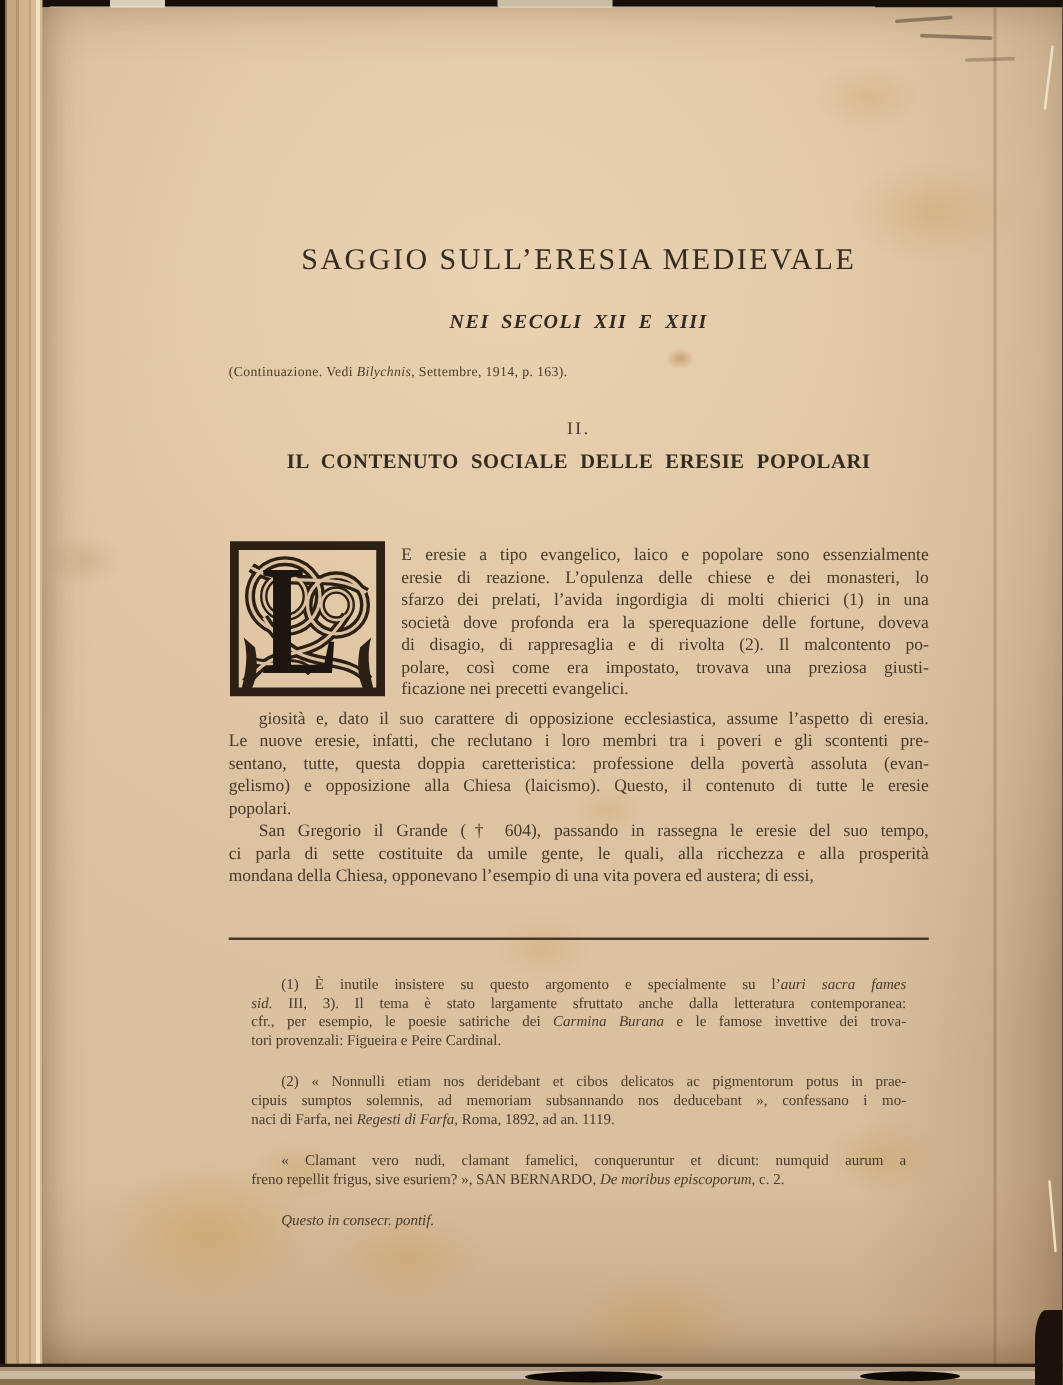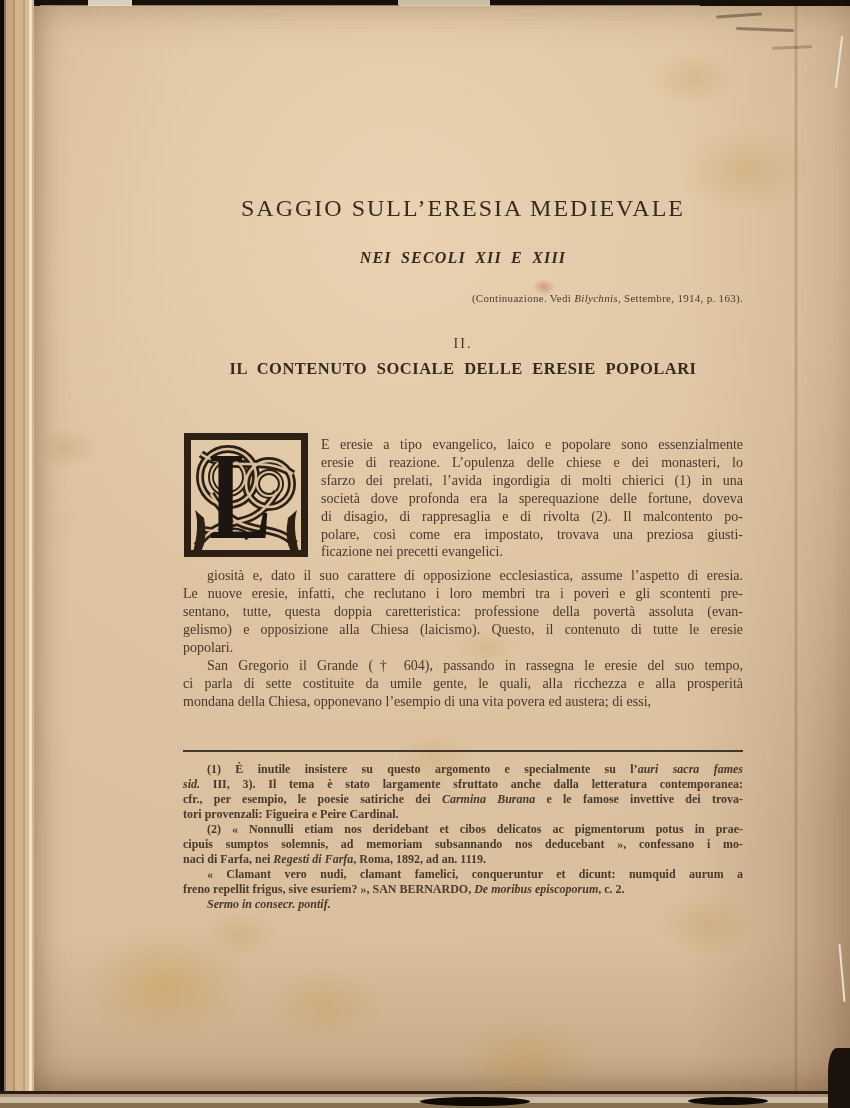--- a/index.html
+++ b/index.html
@@ -56,37 +56,37 @@
   #smudge-a{left:682px;top:8px;width:46px;transform:rotate(-4deg);}
   #smudge-b{left:702px;top:22px;width:58px;transform:rotate(2deg);}
   #smudge-c{left:738px;top:40px;width:40px;transform:rotate(-2deg);opacity:.6;}
 
   
   #content{position:absolute;left:149px;top:0;width:560px;color:#46382a;}
   #content .abs{position:absolute;left:0;width:100%;}
   #title{top:189px;text-align:center;font-size:24px;letter-spacing:2px;color:#352b20;white-space:nowrap;}
   #subtitle{top:243px;text-align:center;font-size:16px;font-weight:bold;letter-spacing:1.2px;
     word-spacing:4px;color:#342a1f;font-style:italic;}
-  #note{top:286px;text-align:right;font-size:11px;letter-spacing:.3px;color:#4a3c2c;}
+  #note{top:286px;text-align:left;font-size:11px;letter-spacing:.3px;color:#4a3c2c;}
   #secnum{top:330px;text-align:center;font-size:14px;letter-spacing:2px;color:#42362a;font-family:Liberation Serif, serif;}
   #sechead{top:353px;text-align:center;font-size:16.5px;font-weight:bold;letter-spacing:.5px;
     word-spacing:5px;color:#342a1f;}
 
   #bodycopy{top:430px;font-size:14px;line-height:17.9px;}
   .para{margin:0;}
   #para-2{margin-top:6px;}
   .line{text-align:justify;text-align-last:justify;white-space:nowrap;}
   .line.last{text-align-last:left;}
   .indent-first .line:first-child{text-indent:24px;}
 
   #dropcap{float:left;width:126px;height:122px;margin:-4px 12px 0 0;}
 
   #footrule{top:744px;left:0;width:97px;border-top:2px solid #453729;}
   #footnotes{top:756px;font-size:12px;line-height:15px;color:#473a2b;}
-  .fn{margin:0;font-weight:bold;}
+  .fn{margin:18px;}
 
   i{font-style:italic;}
 </style>
 </head>
 <body>
 
 <div id="photo">
 
   <div id="edge-left"></div>
   <div id="edge-top-line"></div>
@@ -186,21 +186,21 @@
         <div class="fn indent-first">
             <div class="line">(2) « Nonnulli etiam nos deridebant et cibos delicatos ac pigmentorum potus in prae-</div>
             <div class="line">cipuis sumptos solemnis, ad memoriam subsannando nos deducebant », confessano i mo-</div>
             <div class="line last">naci di Farfa, nei <i>Regesti di Farfa</i>, Roma, 1892, ad an. 1119.</div>
           </div>
         <div class="fn indent-first">
             <div class="line">« Clamant vero nudi, clamant famelici, conqueruntur et dicunt: numquid aurum a</div>
             <div class="line last">freno repellit frigus, sive esuriem? », SAN BERNARDO, <i>De moribus episcoporum</i>, c. 2.</div>
           </div>
         <div class="fn indent-first">
-            <div class="line last"><i>Sermo in consecr. pontif.</i></div>
+            <div class="line last"><i>Questo in consecr. pontif.</i></div>
           </div>
       </div>
 
     </div>
   </div>
 
   <div id="bottom-edge"></div>
   <div id="blob-a" class="blob"></div>
   <div id="blob-b" class="blob"></div>
   <div id="corner-dark"></div>

